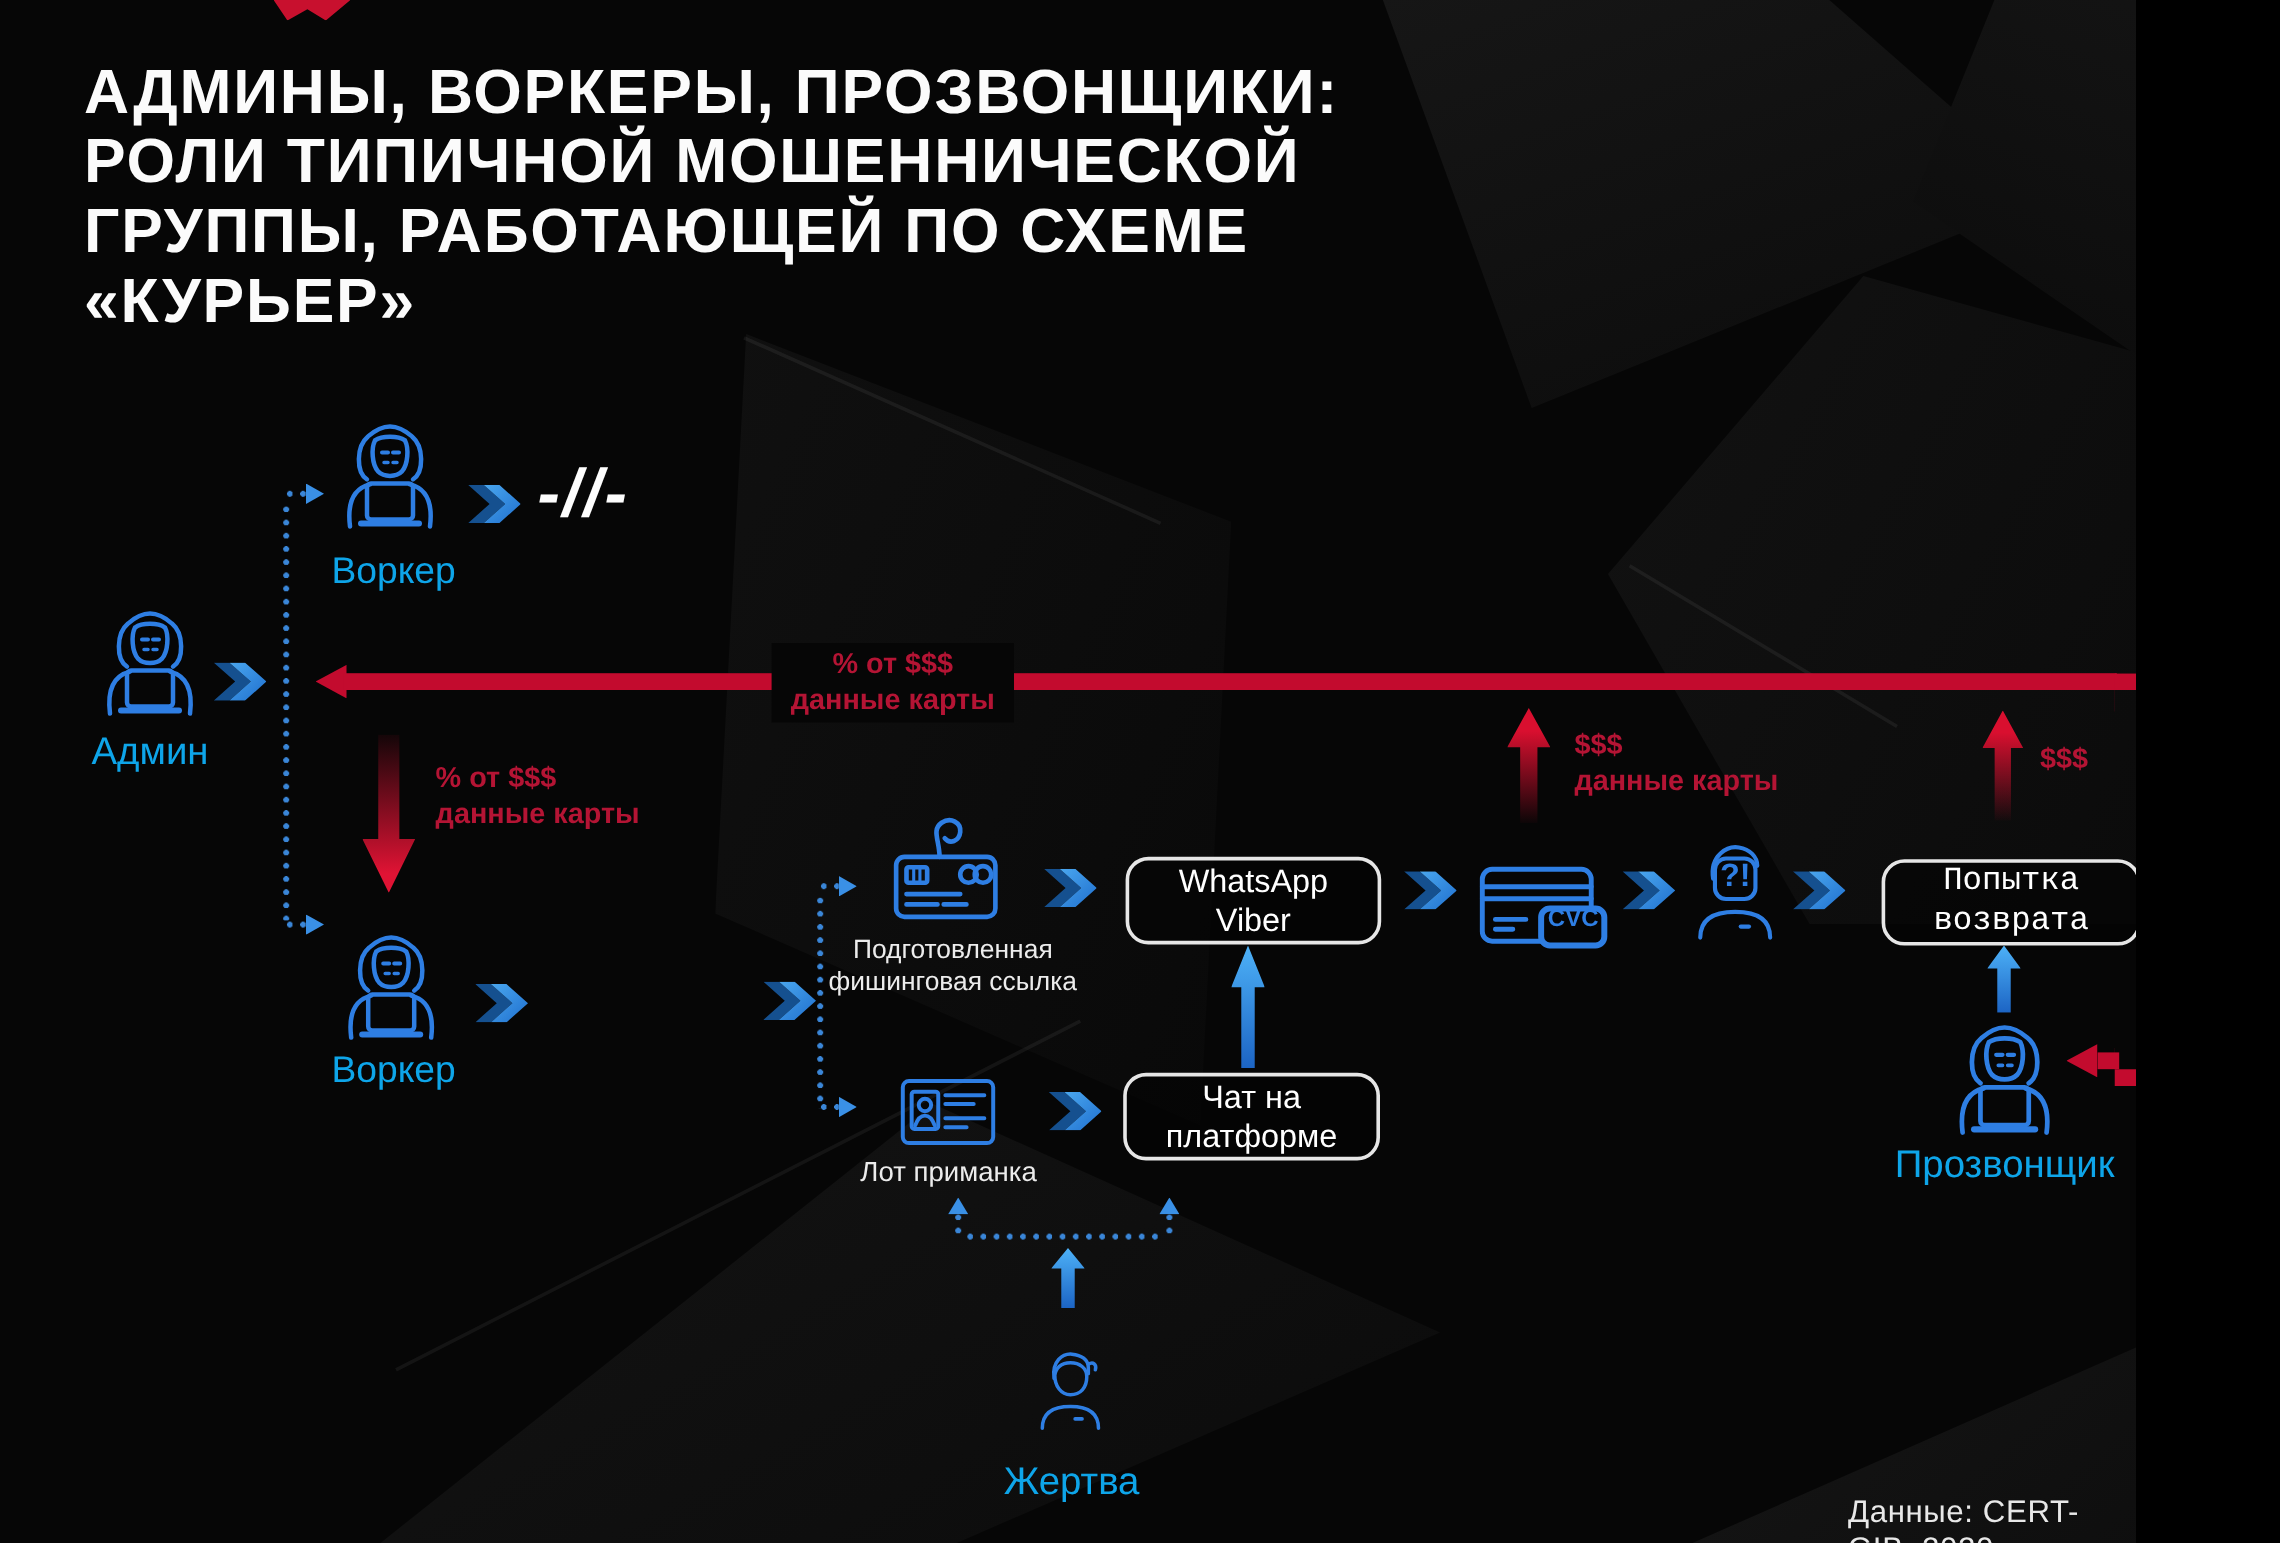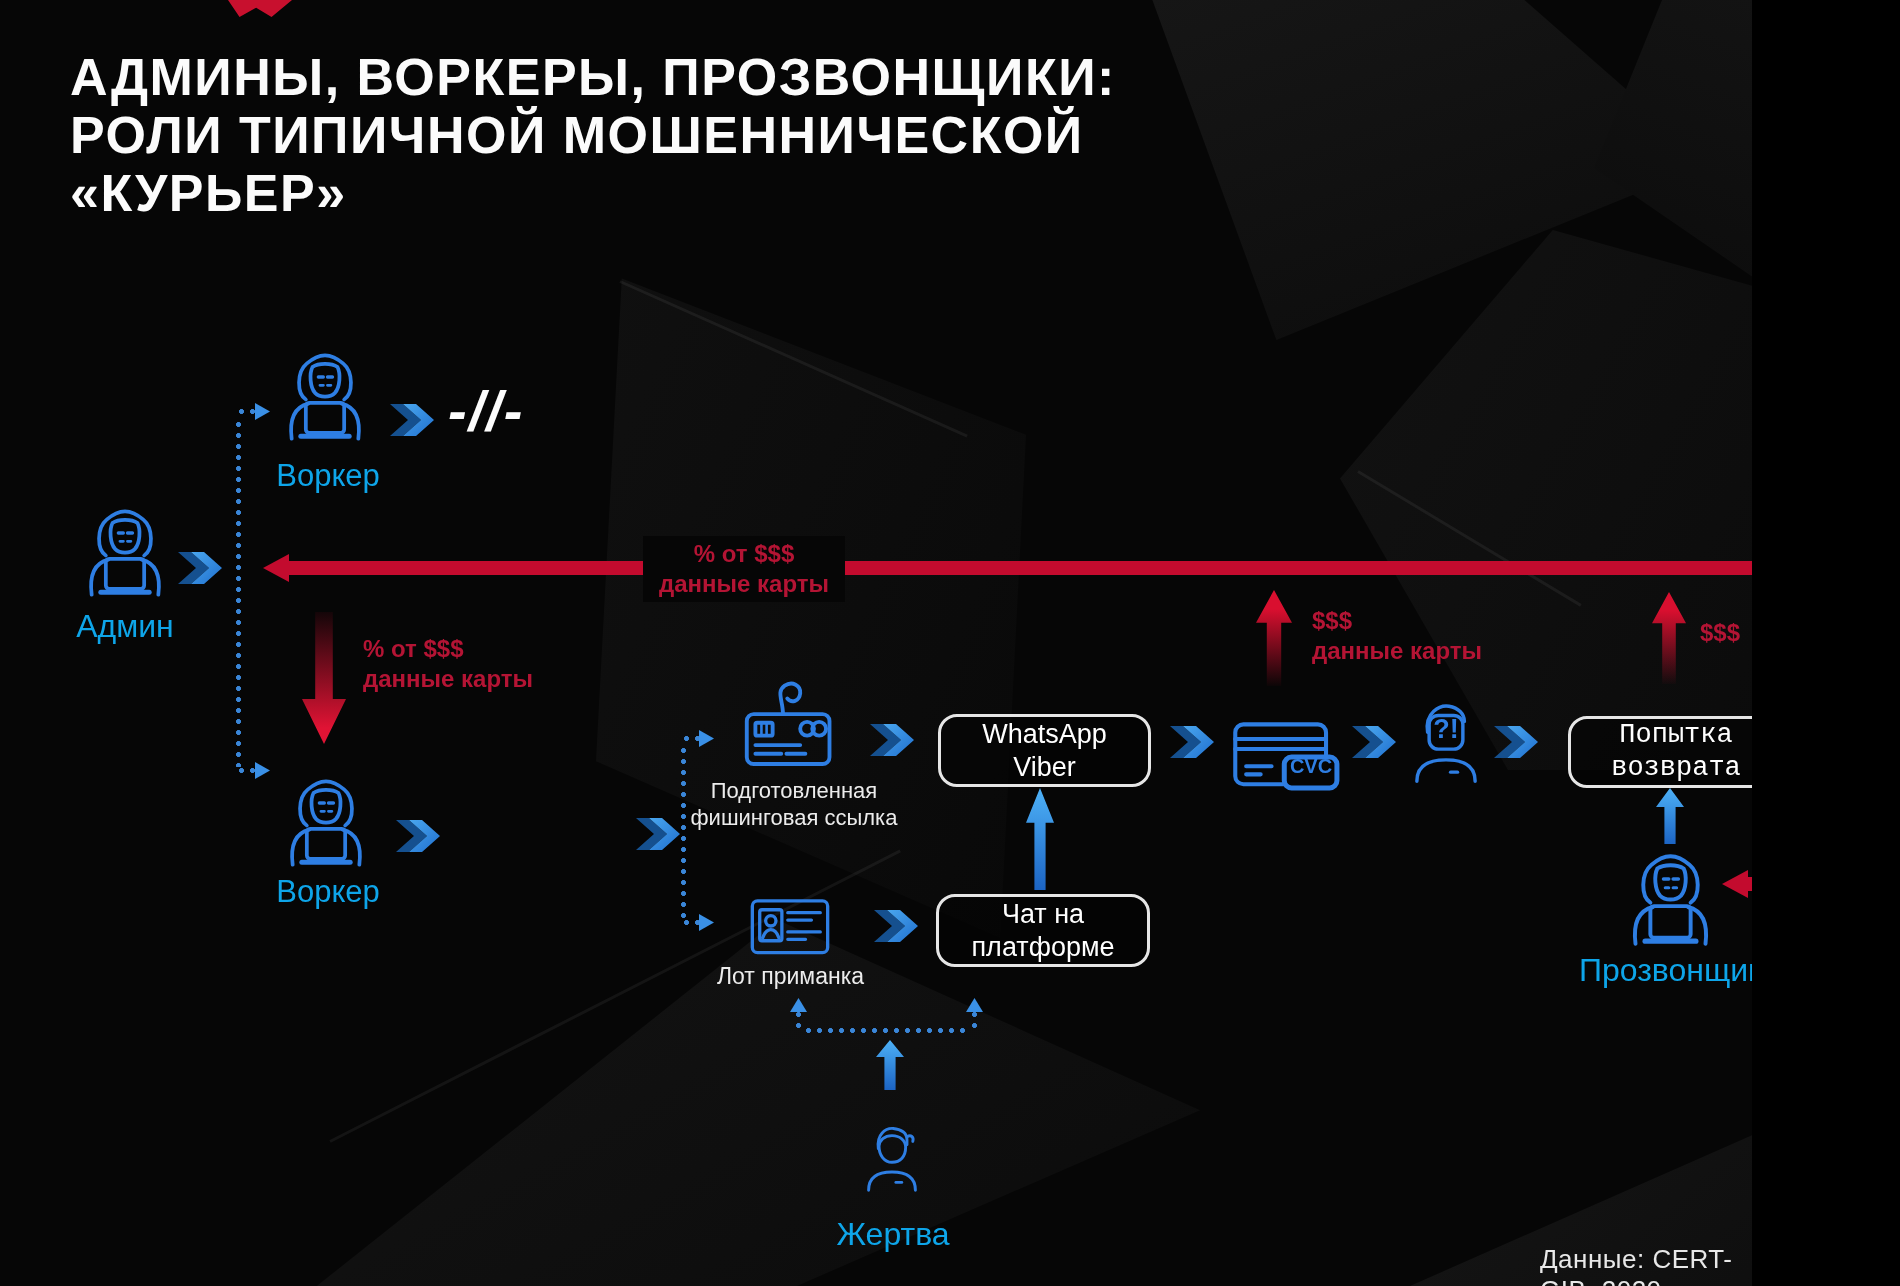--- a/index.html
+++ b/index.html
@@ -1,20 +1,21 @@
 <!DOCTYPE html>
 <html><head>
 <meta charset="utf-8">
 <style>
   html,body{margin:0;padding:0;background:#000;}
   #stage{
     position:relative;width:1752px;height:1286px;overflow:hidden;
     background:#060606;
     font-family:"Liberation Sans","DejaVu Sans",sans-serif;
     color:#ededed;
+    padding-left:28px;
   }
   .abs{position:absolute;}
   
   .bg{position:absolute;pointer-events:none;}
   .bg-tr{left:1140px;top:0;width:620px;height:340px;
     clip-path:polygon(2% 0,62% 0,92% 48%,22% 100%);
     background:linear-gradient(160deg,#161616,#0b0b0b);}
   .bg-tr2{left:1560px;top:0;width:340px;height:420px;
     clip-path:polygon(30% 0,100% 0,100% 90%,10% 40%);
     background:linear-gradient(200deg,#141414,#090909);}
@@ -149,20 +150,21 @@
   <div class="bg bg-band"></div>
   <div class="bg bg-br"></div>
   <div class="edge" style="left:620px;top:280px;width:380px;transform:rotate(24deg);"></div>
   <div class="edge" style="left:1358px;top:470px;width:260px;transform:rotate(31deg);"></div>
   <div class="edge" style="left:330px;top:1140px;width:640px;transform:rotate(-27deg);"></div>
   <div class="red-deco abs"></div>
 
   <div class="abs title">
     <div>АДМИНЫ, ВОРКЕРЫ, ПРОЗВОНЩИКИ:</div>
     <div>РОЛИ ТИПИЧНОЙ МОШЕННИЧЕСКОЙ</div>
+    <div>ГРУППЫ, РАБОТАЮЩЕЙ ПО СХЕМЕ</div>
     <div>«КУРЬЕР»</div>
   </div>
 
 
   <div class="rhead-left" style="left:263px;top:554px;"></div>
   <div class="rseg" style="left:286px;top:561px;width:1478px;height:14px;"></div>
   <div class="rcorner rc-tr" style="left:1762px;top:561px;"></div>
   <div class="rseg" style="left:1800px;top:610px;width:14px;height:232px;"></div>
   <div class="rcorner rc-br" style="left:1762px;top:839px;"></div>
   <div class="rseg" style="left:1748px;top:877px;width:18px;height:14px;"></div>

